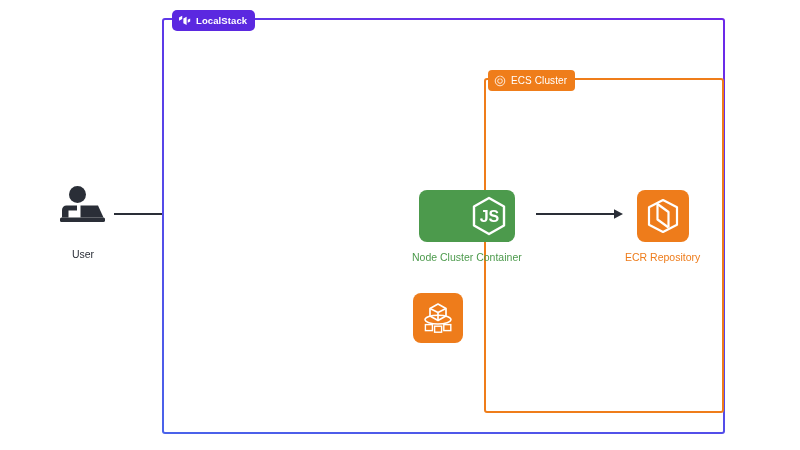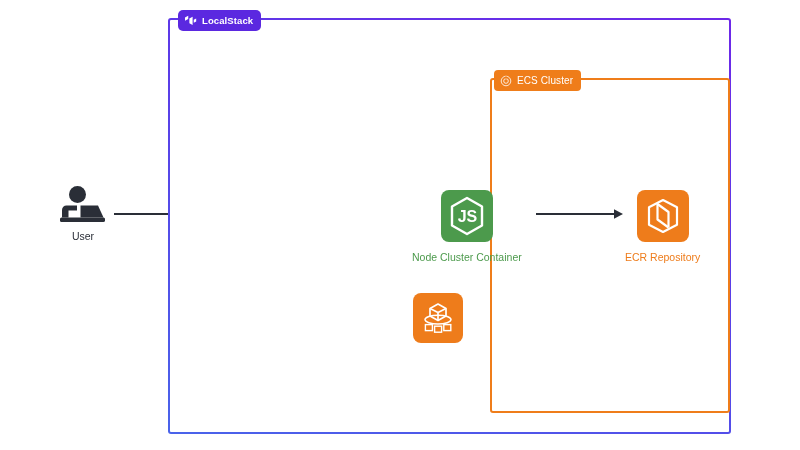--- a/index.html
+++ b/index.html
@@ -18,21 +18,21 @@
   #canvas {
     position: absolute;
     inset: 0;
     width: 800px;
     height: 450px;
   }
 
   
   #localstack-container {
     position: absolute;
-    left: 168px;
+    left: 162px;
     top: 18px;
     width: 563px;
     height: 416px;
     box-sizing: border-box;
     border: 2px solid transparent;
     border-radius: 3px;
     background:
       linear-gradient(#fff, #fff) padding-box,
       linear-gradient(200deg, #6d28e8 0%, #5b3ce8 40%, #4a63ea 100%) border-box;
   }
@@ -112,21 +112,21 @@
     justify-content: center;
   }
   .tile-label {
     margin-top: 9px;
     font-size: 10.5px;
     white-space: nowrap;
     text-align: center;
   }
 
   #node-server-node { left: 412px; top: 190px; }
-  #node-server-node .tile-square { background: #4c9a4c; }
+  #node-server-node .tile-square { background: #4c9a4c; padding-left: 44px; }
   #node-server-node .tile-label { color: #4c9a4c; }
 
   #ecs-task-node { left: 413px; top: 293px; }
   #ecs-task-node .tile-square { background: #ee7c1b; width: 50px; height: 50px; }
 
   #ecr-node { left: 625px; top: 190px; }
   #ecr-node .tile-square { background: #ee7c1b; }
   #ecr-node .tile-label { color: #ee7c1b; }
 
   #elb-node { left: 212px; top: 190px; }
@@ -138,21 +138,21 @@
     position: absolute;
     left: 50px;
     top: 186px;
     display: flex;
     flex-direction: column;
     align-items: center;
     width: 66px;
   }
   #user-icon { display: block; }
   #user-label {
-    margin-top: 6px;
+    margin-top: 24px;
     font-size: 10.5px;
     color: #2a2e37;
   }
 
   
   .arrow-svg {
     position: absolute;
     overflow: visible;
   }
   #arrow-user-elb { left: 114px; top: 207px; }

